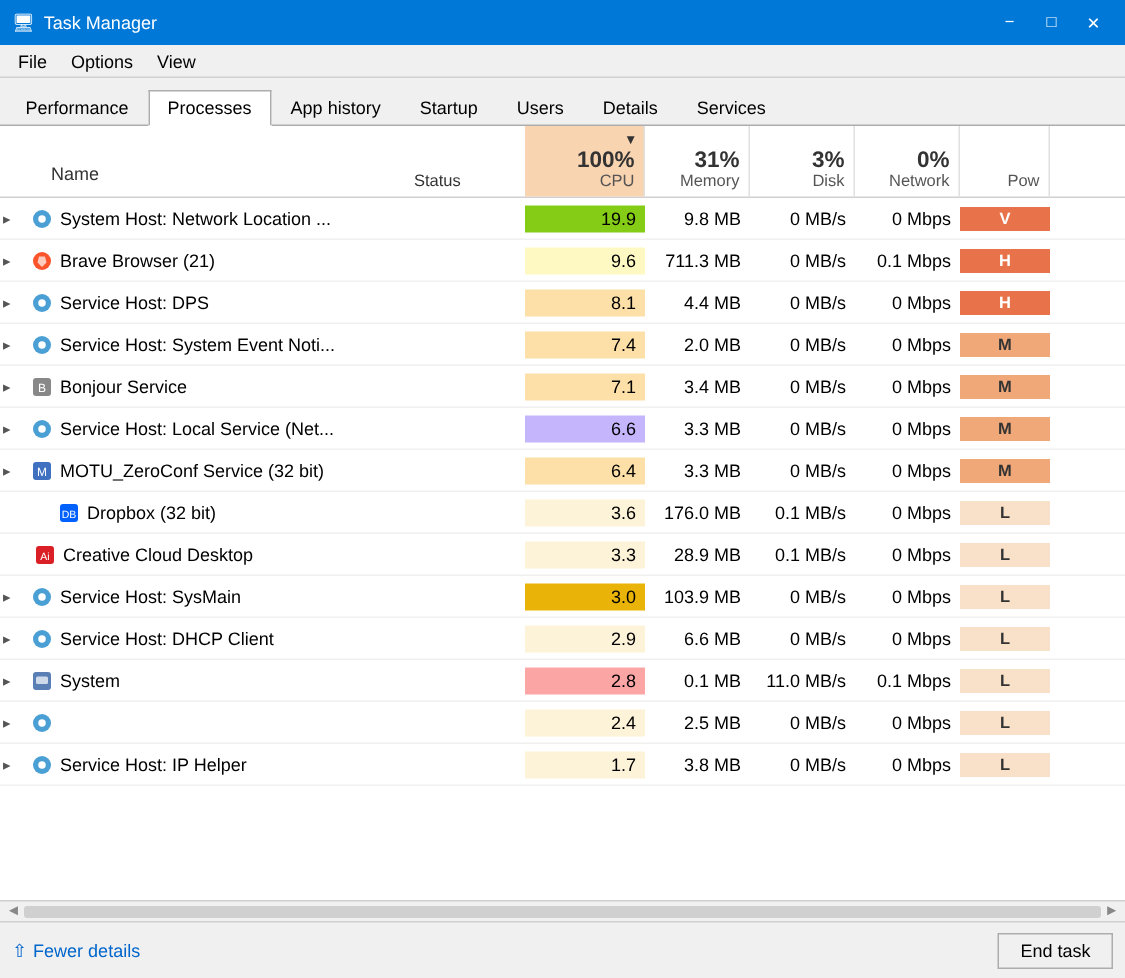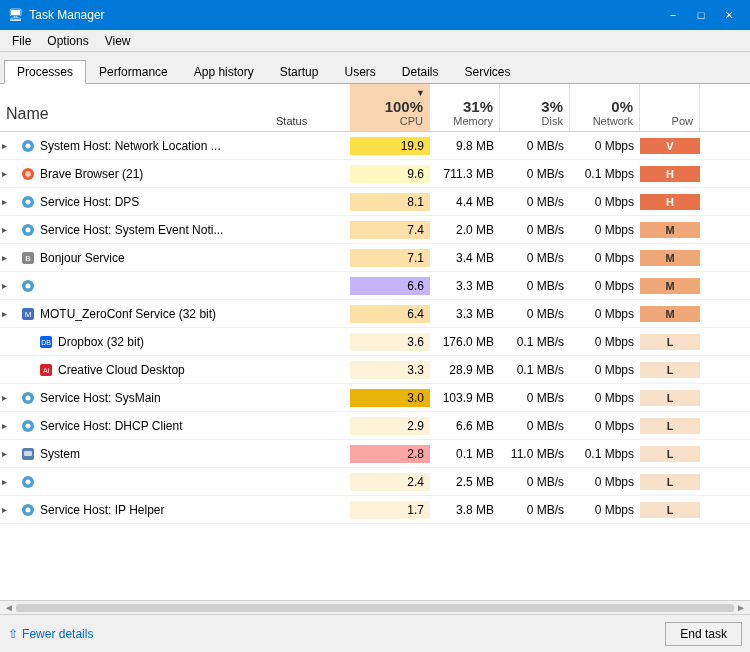--- a/index.html
+++ b/index.html
@@ -129,23 +129,24 @@
       font-size: 9px;
       position: absolute;
       top: 4px;
       right: 4px;
     }
     .name-header {
       display: flex;
       flex-direction: column;
       justify-content: flex-end;
       padding: 8px 6px;
-      font-size: 16px;
+      font-size: 12px;
       font-weight: normal;
       color: #333;
+      margin-left: 28px;
     }
     .status-header {
       display: flex;
       flex-direction: column;
       justify-content: flex-end;
       align-items: flex-start;
       padding: 4px 6px;
       font-size: 11px;
       color: #333;
     }
@@ -239,22 +240,22 @@
   </div>
 </div>
 
 <div class="menu-bar">
   <span class="menu-item">File</span>
   <span class="menu-item">Options</span>
   <span class="menu-item">View</span>
 </div>
 
 <div class="tabs">
+  <div class="tab">Performance</div>
   <div class="tab active">Processes</div>
-  <div class="tab">Performance</div>
   <div class="tab">App history</div>
   <div class="tab">Startup</div>
   <div class="tab">Users</div>
   <div class="tab">Details</div>
   <div class="tab">Services</div>
 </div>
 
 <div class="main">
 
   <div class="table-header">
@@ -292,21 +293,21 @@
       <span class="expand-arrow">▸</span>
       <span class="process-icon">
             <svg width="14" height="14" viewBox="0 0 14 14">
               <circle cx="7" cy="7" r="6" fill="#4a9fd4"></circle>
               <circle cx="7" cy="7" r="2.5" fill="white"></circle>
             </svg>
           </span>
       <span style="font-size:12px;overflow:hidden;text-overflow:ellipsis;white-space:nowrap">System Host: Network Location ...</span>
     </div>
     <div class="cell"></div>
-    <div class="cell right" style="background:#fde047">19.9</div>
+    <div class="cell right" style="background:#84cc16">19.9</div>
     <div class="cell right">9.8 MB</div>
     <div class="cell right">0 MB/s</div>
     <div class="cell right">0 Mbps</div>
     <div class="cell" style="background:#e8734a;color:white;font-size:11px;justify-content:center;font-weight:bold">V</div>
   </div>
       <div class="table-row">
     <div class="cell name-cell" style="padding-left:2px">
       <span class="expand-arrow">▸</span>
       <span class="process-icon">
             <svg width="14" height="14" viewBox="0 0 14 14">
@@ -379,20 +380,21 @@
   </div>
       <div class="table-row">
     <div class="cell name-cell" style="padding-left:2px">
       <span class="expand-arrow">▸</span>
       <span class="process-icon">
             <svg width="14" height="14" viewBox="0 0 14 14">
               <circle cx="7" cy="7" r="6" fill="#4a9fd4"></circle>
               <circle cx="7" cy="7" r="2.5" fill="white"></circle>
             </svg>
           </span>
+      <span style="font-size:12px;overflow:hidden;text-overflow:ellipsis;white-space:nowrap">Service Host: Local Service (Net...</span>
     </div>
     <div class="cell"></div>
     <div class="cell right" style="background:#c4b5fd">6.6</div>
     <div class="cell right">3.3 MB</div>
     <div class="cell right">0 MB/s</div>
     <div class="cell right">0 Mbps</div>
     <div class="cell" style="background:#f0a878;color:#333;font-size:11px;justify-content:center;font-weight:bold">M</div>
   </div>
       <div class="table-row">
     <div class="cell name-cell" style="padding-left:2px">
@@ -424,21 +426,21 @@
       <span style="font-size:12px;overflow:hidden;text-overflow:ellipsis;white-space:nowrap">Dropbox (32 bit)</span>
     </div>
     <div class="cell"></div>
     <div class="cell right" style="background:#fdf3d8">3.6</div>
     <div class="cell right">176.0 MB</div>
     <div class="cell right">0.1 MB/s</div>
     <div class="cell right">0 Mbps</div>
     <div class="cell" style="background:#f9e0c8;color:#333;font-size:11px;justify-content:center;font-weight:bold">L</div>
   </div>
       <div class="table-row">
-    <div class="cell name-cell" style="padding-left:20px">
+    <div class="cell name-cell" style="padding-left:4px">
       <span class="expand-arrow"></span>
       <span class="process-icon">
             <svg width="14" height="14" viewBox="0 0 14 14">
               <rect x="1" y="1" width="12" height="12" rx="2" fill="#da1f26"></rect>
               <text x="7" y="10" text-anchor="middle" fill="white" font-size="7">Ai</text>
             </svg>
           </span>
       <span style="font-size:12px;overflow:hidden;text-overflow:ellipsis;white-space:nowrap">Creative Cloud Desktop</span>
     </div>
     <div class="cell"></div>

